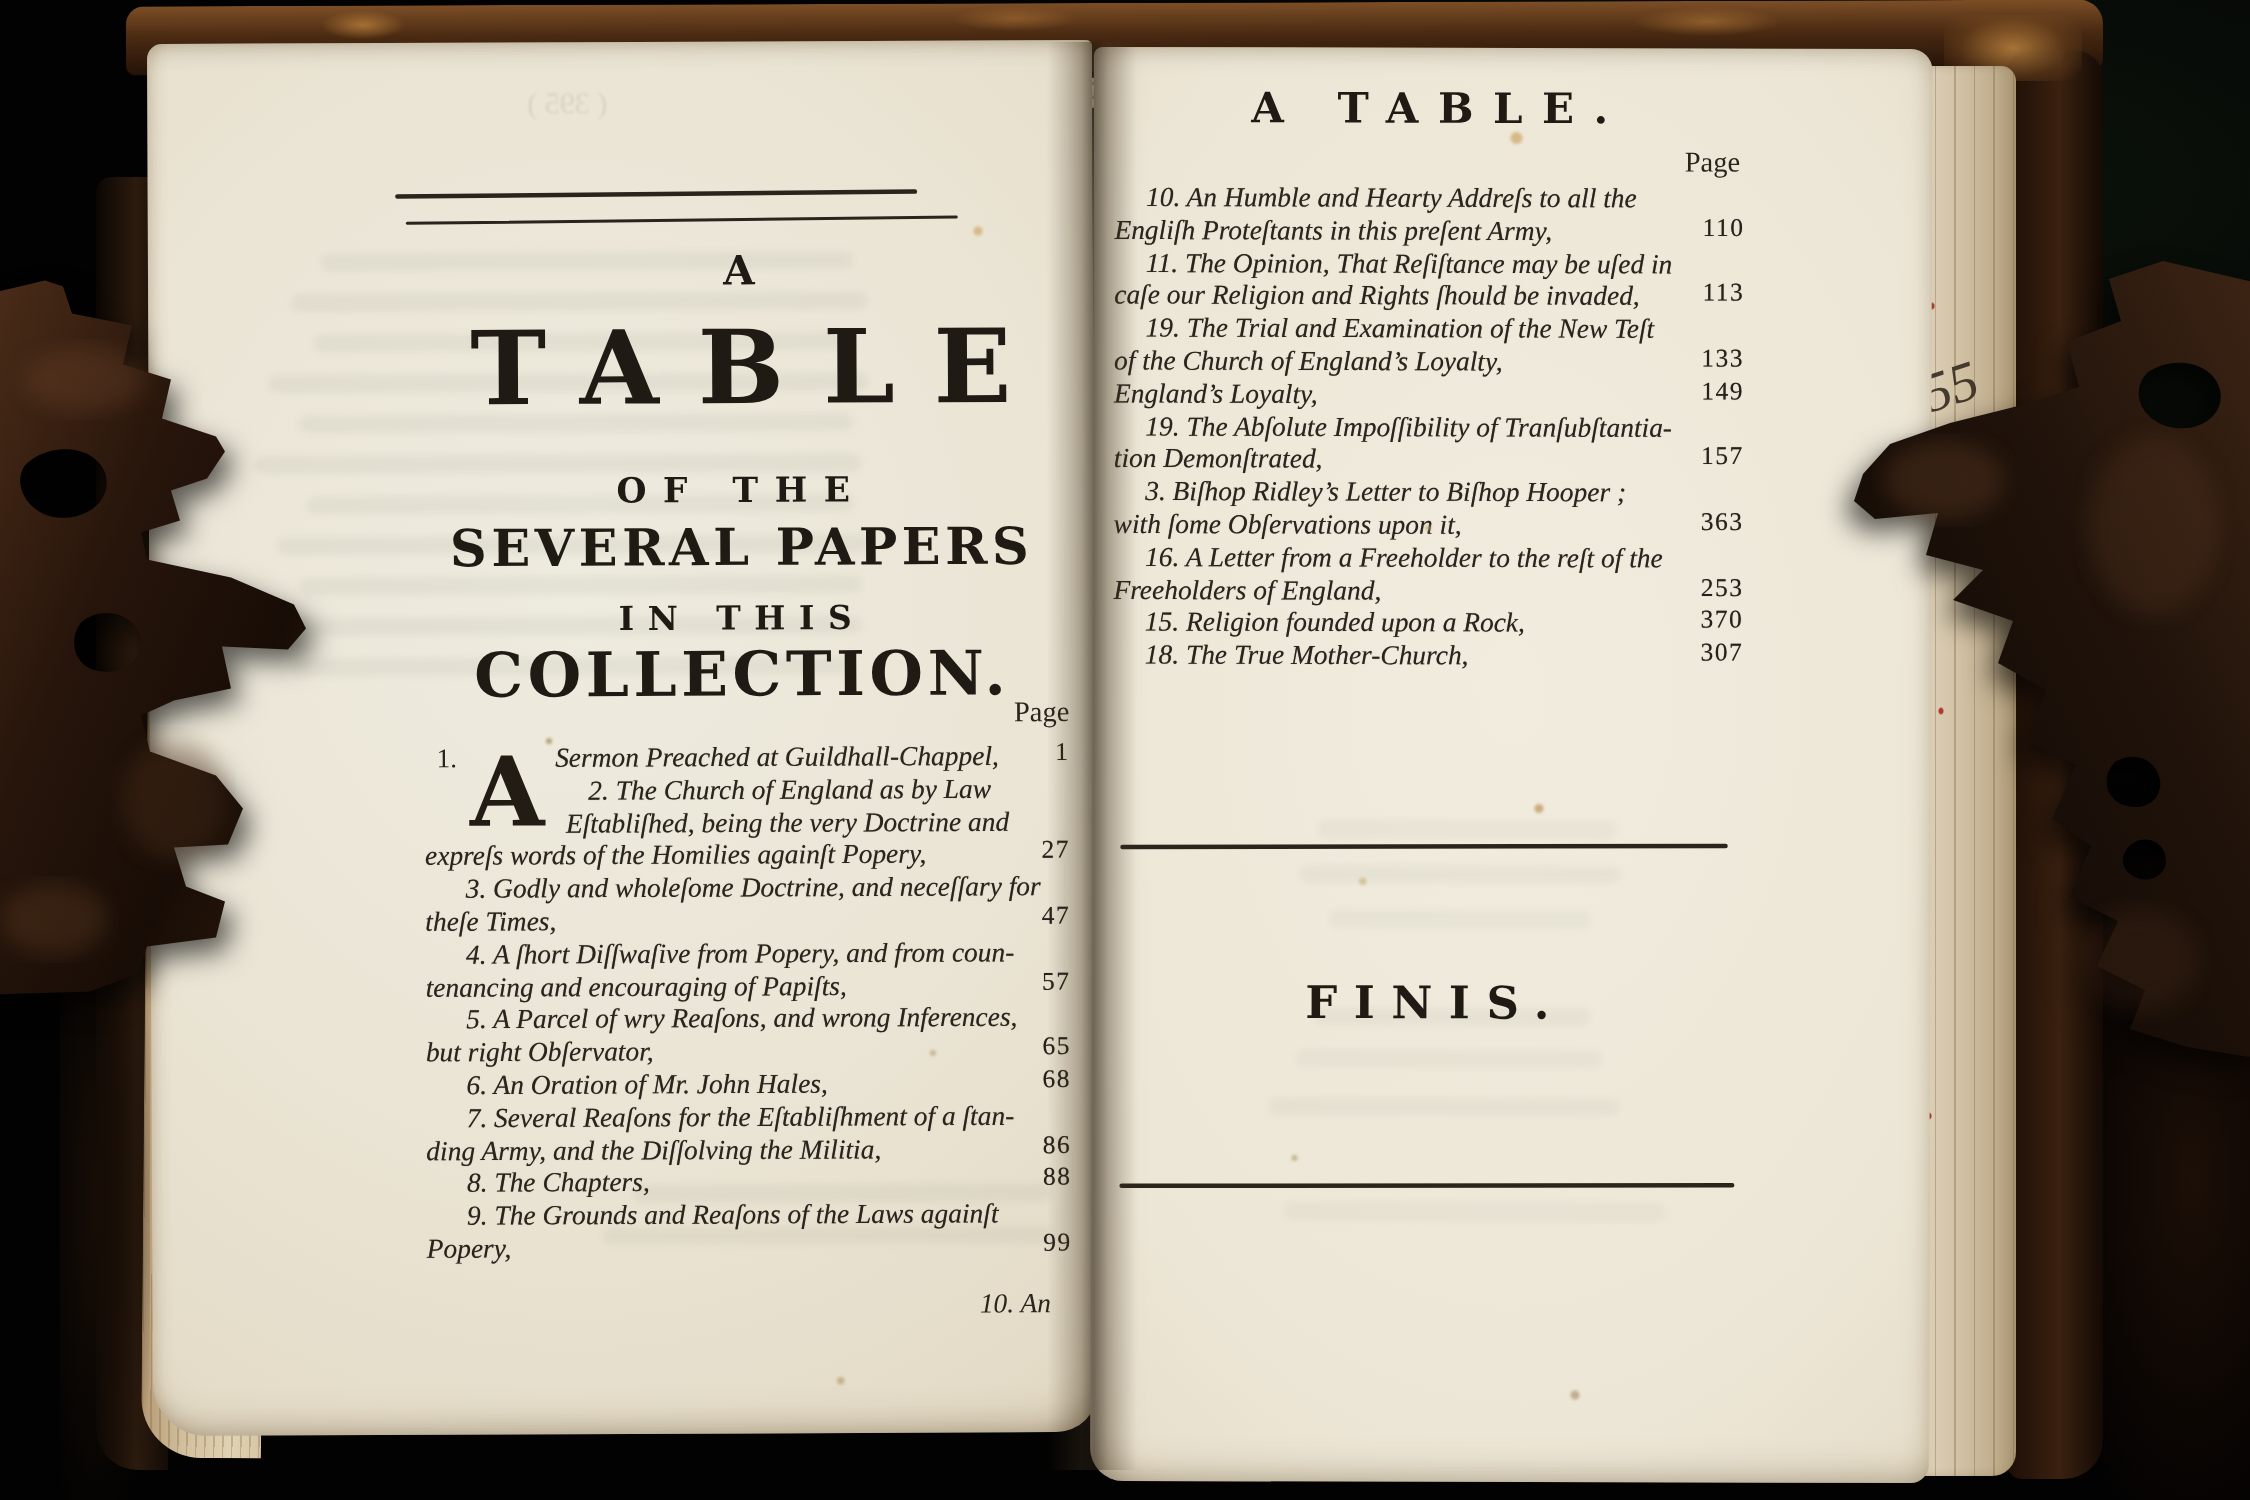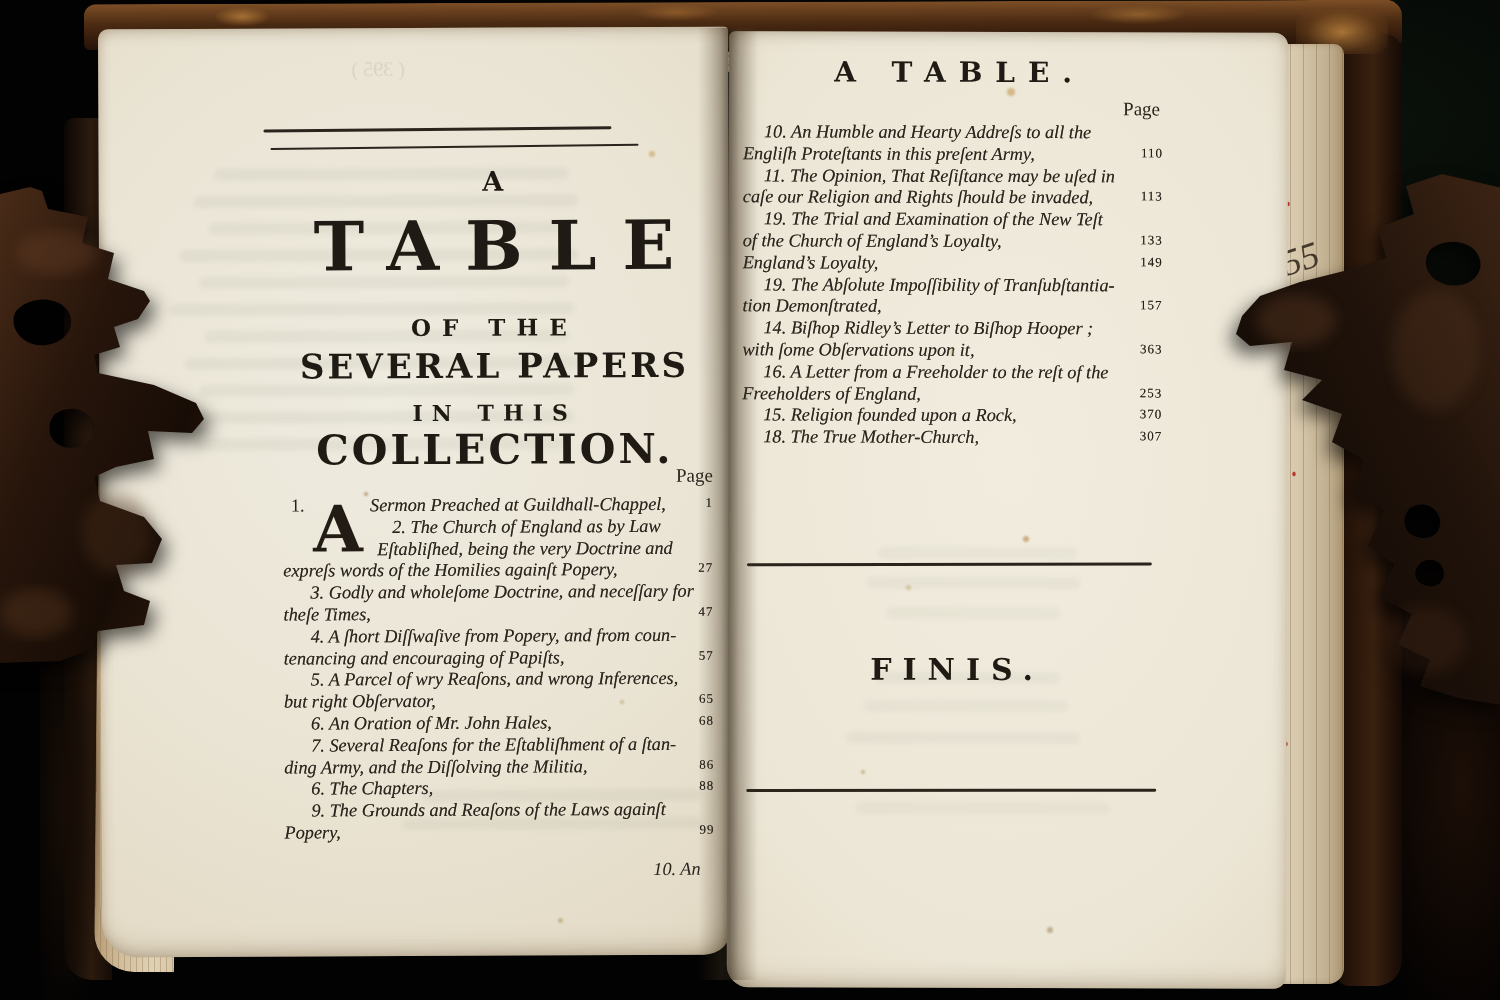--- a/index.html
+++ b/index.html
@@ -88,21 +88,21 @@
   .page-label{font-size:19px;color:#2a241c;font-family:"Liberation Serif",serif;}
   .lp-pagelabel{top:438px;right:17px;}
   .rp-pagelabel{top:66px;right:128px;}
 
   .toc{width:430px;font-family:"Liberation Serif", serif;}
   .lp-toc{left:183px;top:467px;}
   .rp-toc{left:14px;top:90px;width:420px;}
   .toc-line{position:relative;display:flex;align-items:baseline;height:21.8px;
     font-style:italic;font-size:18.3px;color:#29241d;white-space:nowrap;
     text-shadow:0 0 0.5px rgba(45,35,22,.55);}
-  .toc-line .n{margin-left:auto;font-style:normal;font-size:13px;letter-spacing:1px;
+  .toc-line .n{margin-left:auto;font-style:normal;font-size:17px;letter-spacing:1px;
     position:relative;top:-3px;color:#26211b;}
   .lp-marker{left:8px;top:0px;font-size:18px;color:#26211b;font-family:"Liberation Serif",serif;}
   .lp-dropcap{left:30px;top:2px;font-size:64px;line-height:1;font-family:"DejaVu Serif",serif;
     font-weight:bold;color:#221c15;}
   .catchword{left:183px;top:832px;width:430px;text-align:right;padding-right:14px;
     font-style:italic;font-size:18.3px;color:#29241d;}
   .rp-header{left:14px;top:24px;width:420px;font-size:28px;font-weight:bold;letter-spacing:13px;text-indent:13px;}
   .rp-rule1{left:19px;top:531px;width:405px;height:3px;transform:rotate(-0.25deg);}
   .rp-rule2{left:19px;top:757px;width:410px;height:3px;transform:rotate(-0.2deg);}
   .rp-finis{left:14px;top:620px;width:420px;font-size:30px;font-weight:bold;letter-spacing:11px;text-indent:11px;}
@@ -203,21 +203,21 @@
           <span class="n" style="position: relative;">68</span>
         </div>
         <div class="toc-line" style="position: relative; padding-left: 27px;">
           <span style="position: static;">7. Several Reaſons for the Eſtabliſhment of a ſtan-</span>
         </div>
         <div class="toc-line" style="position: relative;">
           <span style="position: static;">ding Army, and the Diſſolving the Militia,</span>
           <span class="n" style="position: relative;">86</span>
         </div>
         <div class="toc-line" style="position: relative; padding-left: 27px;">
-          <span style="position: static;">6. The Chapters,</span>
+          <span style="position: static;">8. The Chapters,</span>
           <span class="n" style="position: relative;">88</span>
         </div>
         <div class="toc-line" style="position: relative; padding-left: 27px;">
           <span style="position: static;">9. The Grounds and Reaſons of the Laws againſt</span>
         </div>
         <div class="toc-line" style="position: relative;">
           <span style="position: static;">Popery,</span>
           <span class="n" style="position: relative;">99</span>
         </div>
       </div>
@@ -266,21 +266,21 @@
           <span class="n" style="position: relative;">149</span>
         </div>
         <div class="toc-line" style="position: relative; padding-left: 21px;">
           <span style="position: static;">19. The Abſolute Impoſſibility of Tranſubſtantia-</span>
         </div>
         <div class="toc-line" style="position: relative;">
           <span style="position: static;">tion Demonſtrated,</span>
           <span class="n" style="position: relative;">157</span>
         </div>
         <div class="toc-line" style="position: relative; padding-left: 21px;">
-          <span style="position: static;">14. Biſhop Ridley’s Letter to Biſhop Hooper ;</span>
+          <span style="position: static;">3. Biſhop Ridley’s Letter to Biſhop Hooper ;</span>
         </div>
         <div class="toc-line" style="position: relative;">
           <span style="position: static;">with ſome Obſervations upon it,</span>
           <span class="n" style="position: relative;">363</span>
         </div>
         <div class="toc-line" style="position: relative; padding-left: 21px;">
           <span style="position: static;">16. A Letter from a Freeholder to the reſt of the</span>
         </div>
         <div class="toc-line" style="position: relative;">
           <span style="position: static;">Freeholders of England,</span>

